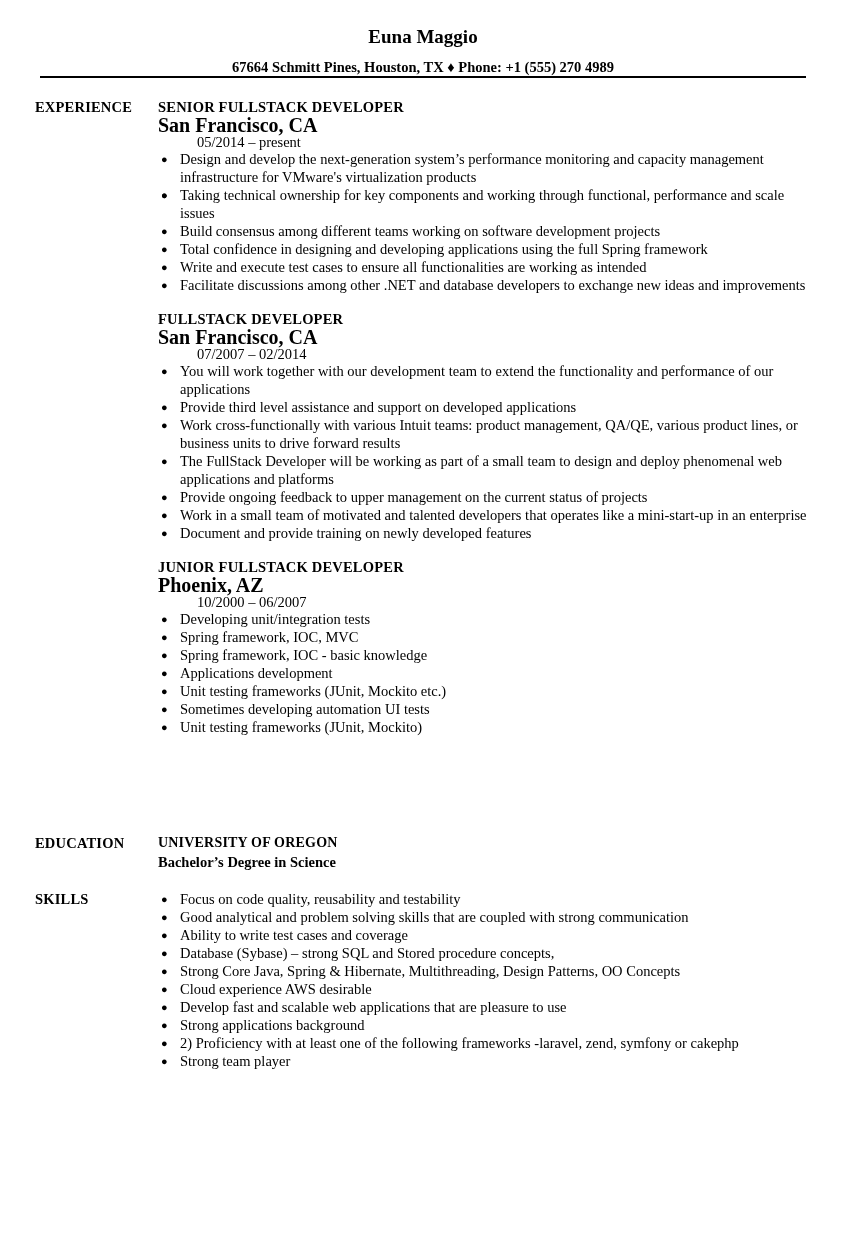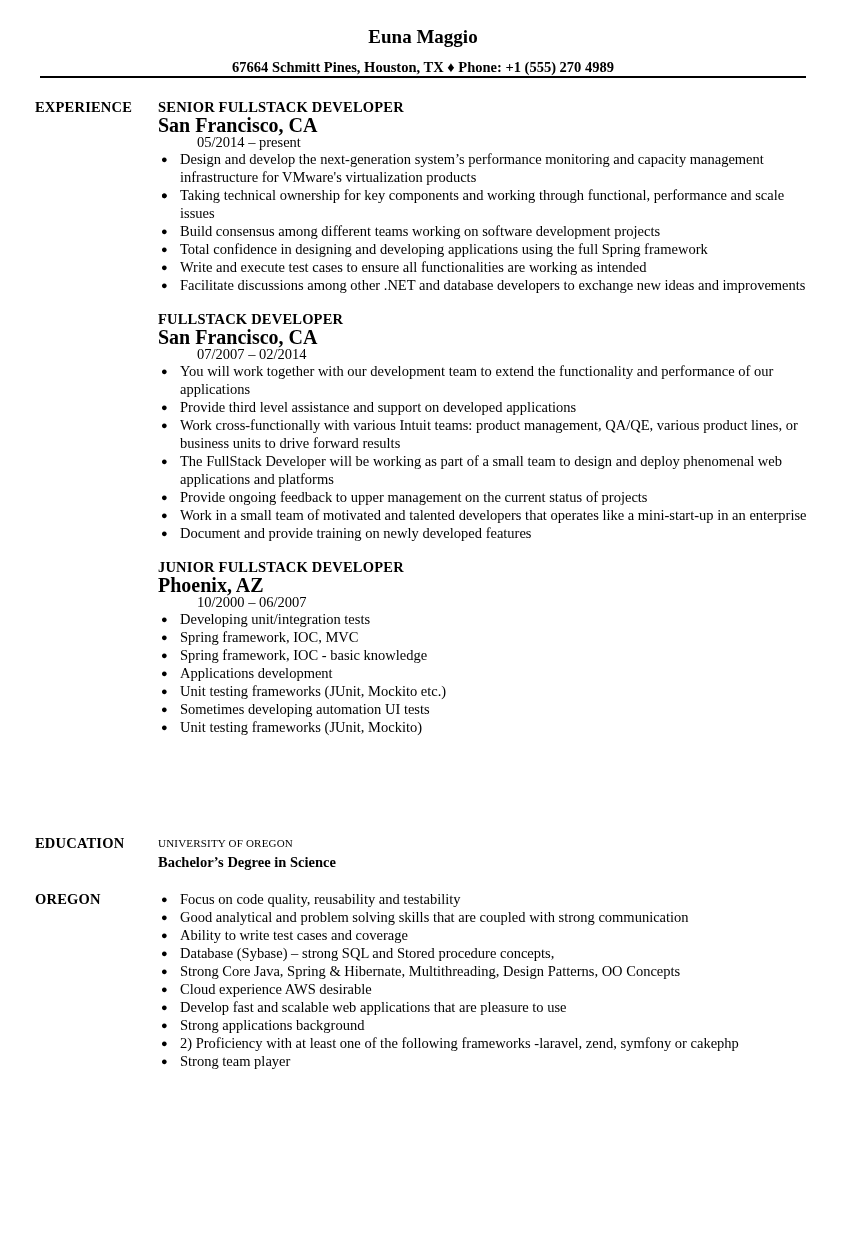--- a/index.html
+++ b/index.html
@@ -30,21 +30,21 @@
   .job-title { font-weight: bold; font-size: 14.5px; line-height: 18px; letter-spacing: 0.2px; }
   .job-loc { font-weight: bold; font-size: 20px; line-height: 18px; }
   .job-dates { font-size: 14.5px; line-height: 16px; margin-left: 39px; }
   ul { list-style: none; margin: 0; padding: 0; }
   li {
     position: relative; padding-left: 22px; font-size: 14.5px; line-height: 18px;
   }
   li .bullet {
     position: absolute; left: 3px; top: 0; width: 10px; font-size: 11px; line-height: 18px;
   }
-  .edu-school { font-weight: normal; font-size: 11px; line-height: 18px; letter-spacing: 0.2px; }
+  .edu-school { font-weight: bold; font-size: 14px; line-height: 18px; letter-spacing: 0.2px; }
   .edu-degree { font-weight: bold; font-size: 14.5px; line-height: 20px; }
 </style>
 </head>
 <body>
 
 <div class="header">
   <div class="name">Euna Maggio</div>
   <div class="contact">
     <span>67664 Schmitt Pines, Houston, TX</span>
     <span>♦</span>
@@ -107,21 +107,21 @@
 
 <div class="section" style="top:834px;">
   <div class="section-label">EDUCATION</div>
   <div class="section-body">
     <div class="edu-school">UNIVERSITY OF OREGON</div>
     <div class="edu-degree">Bachelor’s Degree in Science</div>
   </div>
 </div>
 
 <div class="section" style="top:890px;">
-  <div class="section-label">OREGON</div>
+  <div class="section-label">SKILLS</div>
   <div class="section-body">
     <ul>
       <li><span class="bullet">●</span><span>Focus on code quality, reusability and testability</span></li>
       <li><span class="bullet">●</span><span>Good analytical and problem solving skills that are coupled with strong communication</span></li>
       <li><span class="bullet">●</span><span>Ability to write test cases and coverage</span></li>
       <li><span class="bullet">●</span><span>Database (Sybase) – strong SQL and Stored procedure concepts,</span></li>
       <li><span class="bullet">●</span><span>Strong Core Java, Spring &amp; Hibernate, Multithreading, Design Patterns, OO Concepts</span></li>
       <li><span class="bullet">●</span><span>Cloud experience AWS desirable</span></li>
       <li><span class="bullet">●</span><span>Develop fast and scalable web applications that are pleasure to use</span></li>
       <li><span class="bullet">●</span><span>Strong applications background</span></li>

